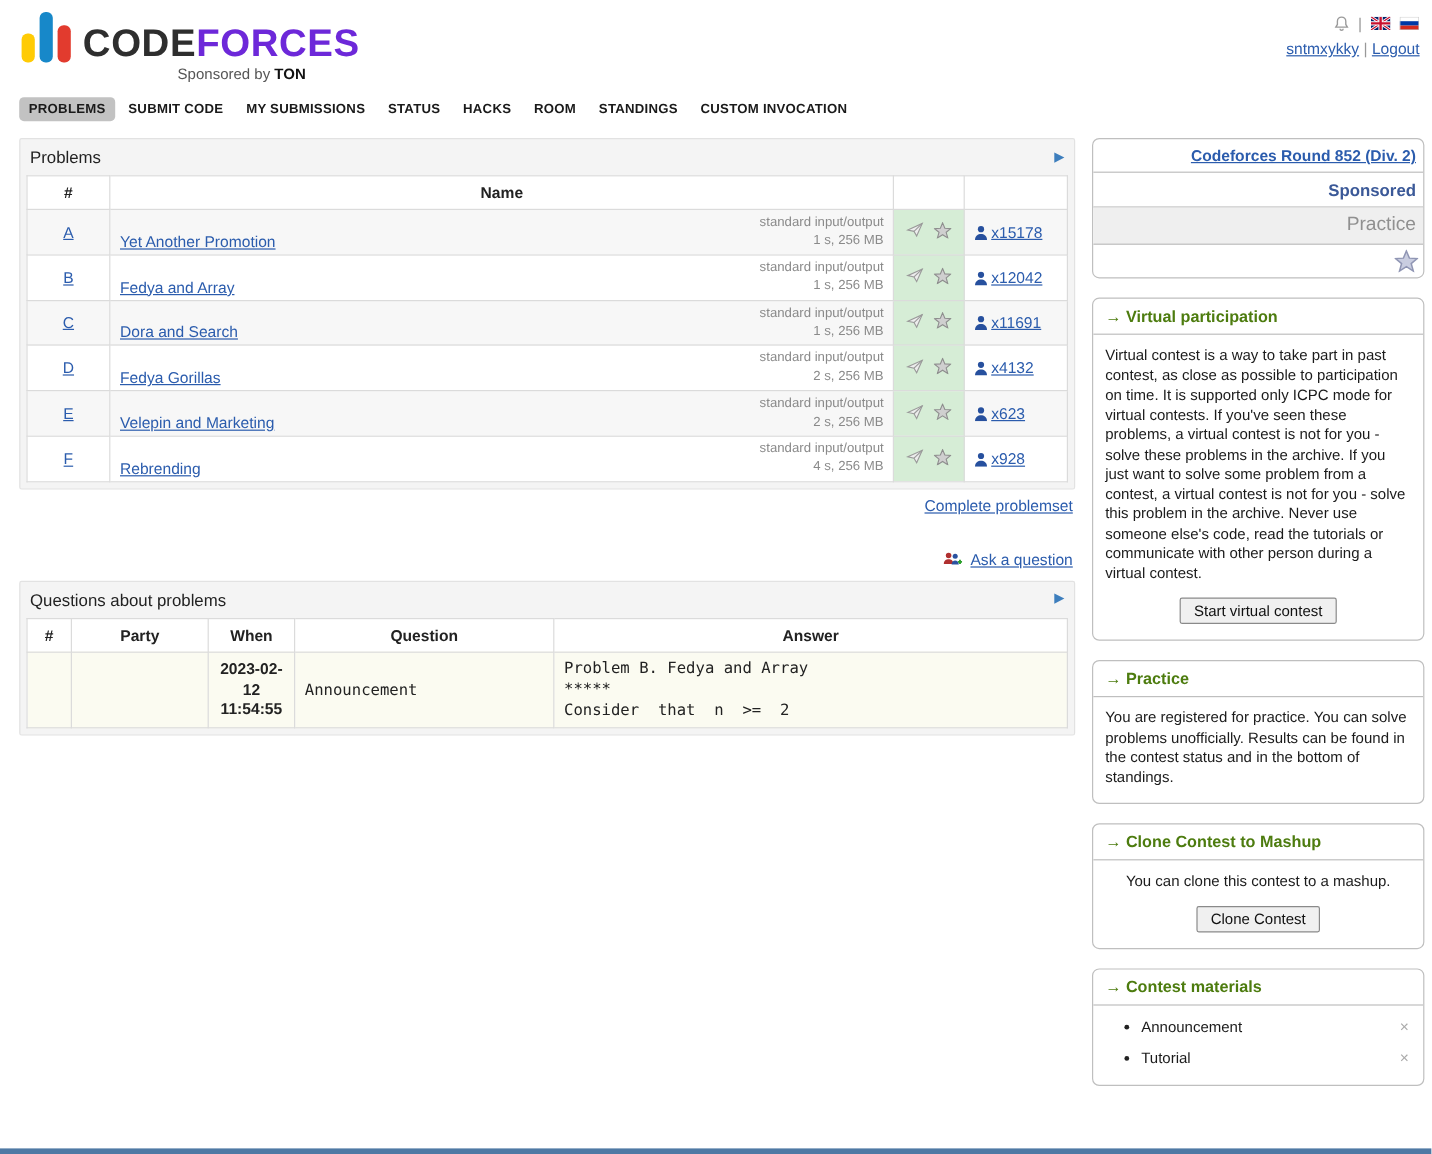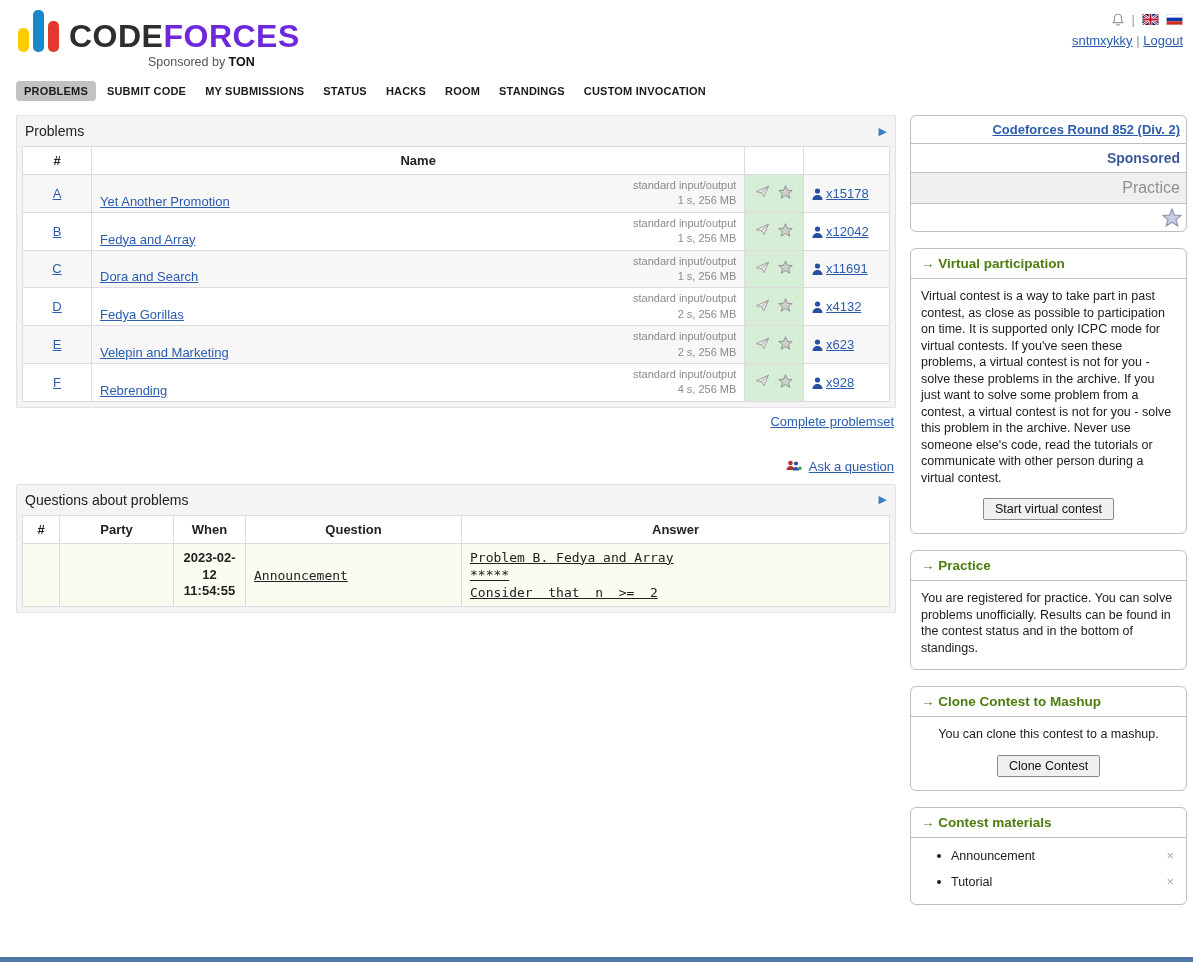--- a/index.html
+++ b/index.html
@@ -64,21 +64,21 @@
   .cell-solved svg { vertical-align:-2px; margin-right:3px; }
   tr.stripe td { background:#f7f7f7; }
   tr.stripe td.cell-icons { background:#d6edd6; }
 
   .below-table { text-align:right; margin:6px 2px 4px; font-size:13px; }
   .ask-q { display:flex; justify-content:flex-end; align-items:center; gap:6px; margin:30px 2px 10px; font-size:13px; }
 
   .questions-table th { padding:6px 4px; }
   .questions-table td { font-size:13px; padding:5px 8px; background:#fbfbf1; vertical-align:middle; }
   .q-when { font-weight:bold; text-align:center; line-height:1.3; }
-  .q-mono { font-family:"DejaVu Sans Mono",monospace; font-size:12px;text-decoration:underline; }
+  .q-mono { font-family:"DejaVu Sans Mono",monospace; font-size:12px; }
   .q-answer div { white-space:pre-wrap; line-height:1.35; }
 
   
   .side-box { border:1px solid #bfbfbf; border-radius:6px; margin-bottom:16px; background:#fff; overflow:hidden; }
   .c-row { text-align:right; padding:6px 6px; border-bottom:1px solid #bfbfbf; }
   .c-row:last-child { border-bottom:none; }
   .contest-title { font-weight:bold; font-size:13px; }
   .c-row.finished { color:#3b5998; font-weight:bold; font-size:14px; }
   .c-row.practice { background:#efefef; color:#909090; font-size:16px; }
   .c-row.star-row { padding:4px; line-height:0; }

